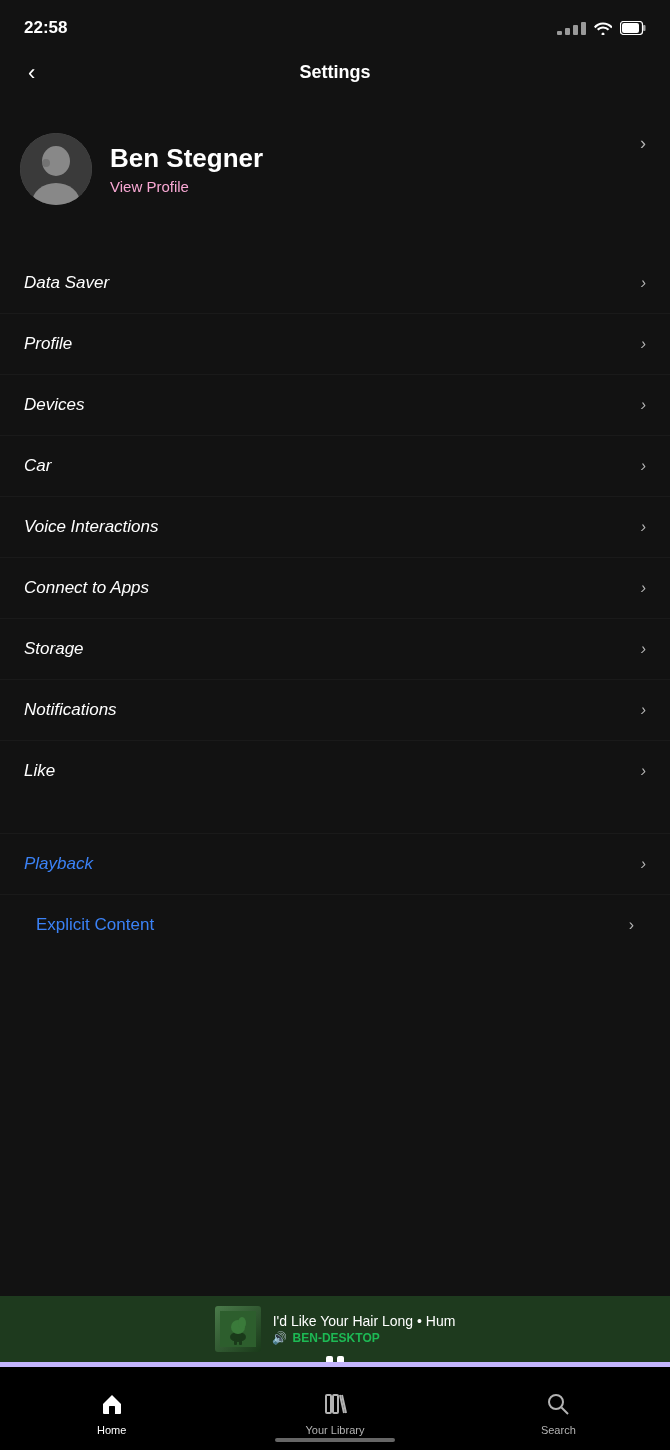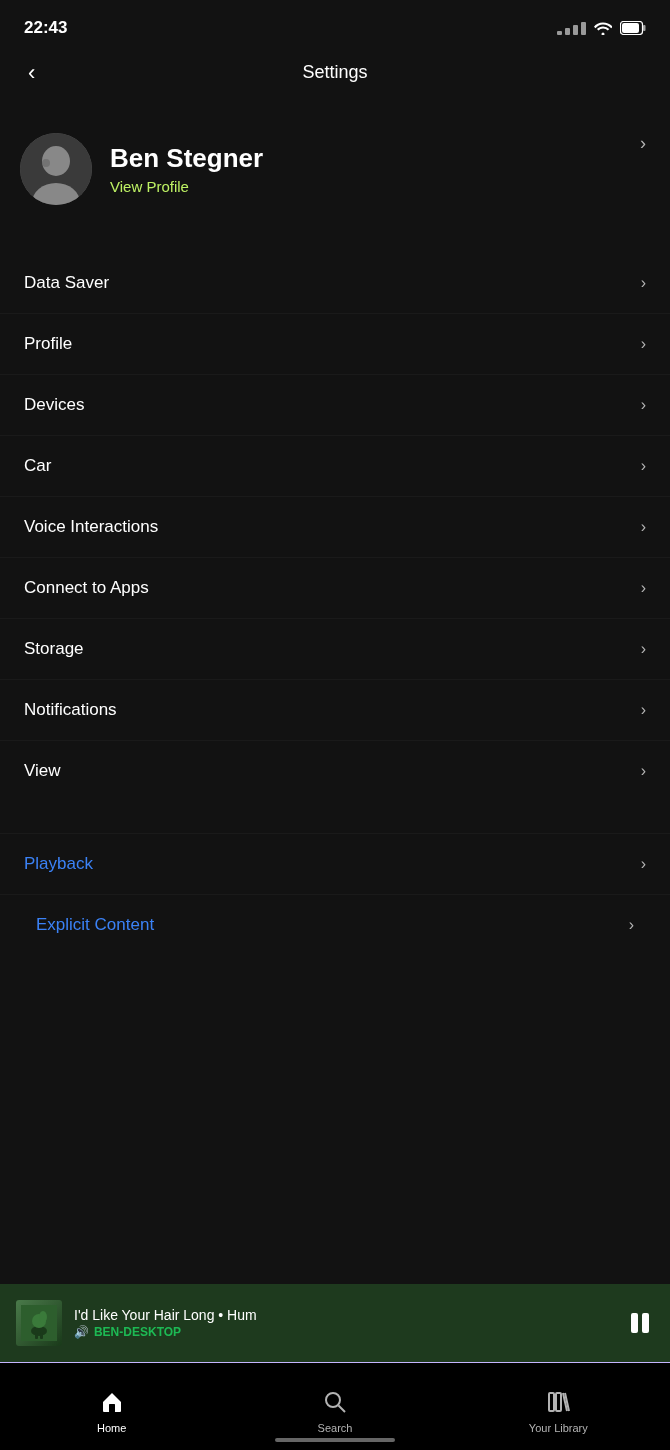--- a/index.html
+++ b/index.html
@@ -56,21 +56,21 @@
       left: 20px;
       background: none;
       border: none;
       color: #fff;
       font-size: 22px;
       cursor: pointer;
       padding: 4px 8px;
     }
     .header-title {
       font-size: 18px;
-      font-weight: 400;
+      font-weight: 700;
       color: #fff;
     }
 
     
     .profile-section {
       display: flex;
       align-items: flex-start;
       justify-content: space-between;
       padding: 24px 24px 24px 20px;
       margin-top: 10px;
@@ -92,38 +92,39 @@
     
     .avatar svg { width: 72px; height: 72px; }
     .profile-name {
       font-size: 26px;
       font-weight: 700;
       color: #fff;
       margin-bottom: 4px;
     }
     .profile-link {
       font-size: 15px;
-      color: #bef264;
+      color: #f9a8d4;
     }
     .chevron {
       color: #b3b3b3;
       font-size: 18px;
     }
 
     
     .section-gap { height: 24px; }
 
     
     .menu-item {
       display: flex;
       align-items: center;
       justify-content: space-between;
       padding: 20px 24px;
       cursor: pointer;
       border-top: 1px solid #1a1a1a;
+      font-style: italic;
     }
     .menu-item:first-child { border-top: none; }
     .menu-label {
       font-size: 17px;
       color: #fff;
       font-weight: 400;
     }
     .menu-label.dimmed {
       color: #3b82f6;
     }
@@ -136,21 +137,22 @@
     .now-playing {
       position: fixed;
       bottom: 88px;
       left: 0;
       width: 670px;
       background: #1e3a1e;
       display: flex;
       align-items: center;
       justify-content: space-between;
       padding: 10px 16px;
-      height: 78px;
+      height: 66px;
+      flex-direction: column;
     }
     .now-playing-left {
       display: flex;
       align-items: center;
       gap: 12px;
     }
     .album-art {
       width: 46px;
       height: 46px;
       background: #2d5a2d;
@@ -200,21 +202,21 @@
 
     
     .bottom-nav {
       position: fixed;
       bottom: 0;
       left: 0;
       width: 670px;
       background: #000;
       display: flex;
       height: 88px;
-      border-top: 1px solid #c4b5fd;
+      border-top: 5px solid #c4b5fd;
     }
     .nav-item {
       flex: 1;
       display: flex;
       flex-direction: column;
       align-items: center;
       justify-content: center;
       gap: 4px;
       cursor: pointer;
       padding-top: 10px;
@@ -250,21 +252,21 @@
       align-items: center;
       justify-content: space-between;
       padding: 20px 36px;
       border-top: 1px solid #1a1a1a;
     }
   </style>
 </head>
 <body>
 
 <div class="status-bar">
-  <span class="status-time">22:43</span>
+  <span class="status-time">22:58</span>
   <div class="status-icons">
     <div class="signal-dots">
       <span></span>
         <span></span>
         <span></span>
         <span></span>
     </div>
     <svg width="18" height="14" viewBox="0 0 18 14">
       <path d="M9 11.5a1.5 1.5 0 1 1 0 3 1.5 1.5 0 0 1 0-3z" fill="#fff"></path>
       <path d="M9 7.5C10.9 7.5 12.6 8.3 13.8 9.6l1.5-1.5A8.5 8.5 0 0 0 9 5.5c-2.35 0-4.48.95-6.03 2.5l1.5 1.5A6.5 6.5 0 0 1 9 7.5z" fill="#fff"></path>
@@ -331,21 +333,21 @@
   </div>
   <div class="menu-item">
     <span class="menu-label">Storage</span>
     <span class="menu-chevron">›</span>
   </div>
   <div class="menu-item">
     <span class="menu-label">Notifications</span>
     <span class="menu-chevron">›</span>
   </div>
   <div class="menu-item">
-    <span class="menu-label">View</span>
+    <span class="menu-label">Like</span>
     <span class="menu-chevron">›</span>
   </div>
 </div>
 
 <div class="section-gap" style="height:32px;"></div>
 <div class="menu-item">
   <span class="menu-label dimmed">Playback</span>
   <span class="menu-chevron">›</span>
 </div>
 
@@ -391,32 +393,32 @@
       <svg width="24" height="24" viewBox="0 0 24 24" fill="white">
         <path d="M3 12l9-9 9 9v9a1 1 0 0 1-1 1H4a1 1 0 0 1-1-1v-9z"></path>
         <rect x="9" y="14" width="6" height="8" fill="#000" rx="0.5"></rect>
       </svg>
     </div>
     <span class="nav-label">Home</span>
   </div>
   <div class="nav-item">
     <div class="nav-icon">
       <svg width="24" height="24" viewBox="0 0 24 24" fill="none" stroke="#b3b3b3" stroke-width="2">
-        <circle cx="10" cy="10" r="7"></circle>
-        <line x1="15.5" y1="15.5" x2="22" y2="22"></line>
-      </svg>
-    </div>
-    <span class="nav-label">Search</span>
-  </div>
-  <div class="nav-item">
-    <div class="nav-icon">
-      <svg width="24" height="24" viewBox="0 0 24 24" fill="none" stroke="#b3b3b3" stroke-width="2">
         <rect x="3" y="3" width="5" height="18" rx="1"></rect>
         <rect x="10" y="3" width="5" height="18" rx="1"></rect>
         <line x1="17" y1="3" x2="21" y2="21"></line>
         <line x1="19" y1="3" x2="23" y2="21"></line>
       </svg>
     </div>
     <span class="nav-label">Your Library</span>
   </div>
+  <div class="nav-item">
+    <div class="nav-icon">
+      <svg width="24" height="24" viewBox="0 0 24 24" fill="none" stroke="#b3b3b3" stroke-width="2">
+        <circle cx="10" cy="10" r="7"></circle>
+        <line x1="15.5" y1="15.5" x2="22" y2="22"></line>
+      </svg>
+    </div>
+    <span class="nav-label">Search</span>
+  </div>
 </div>
 
 <div class="home-indicator"></div>
 
 </body></html>

